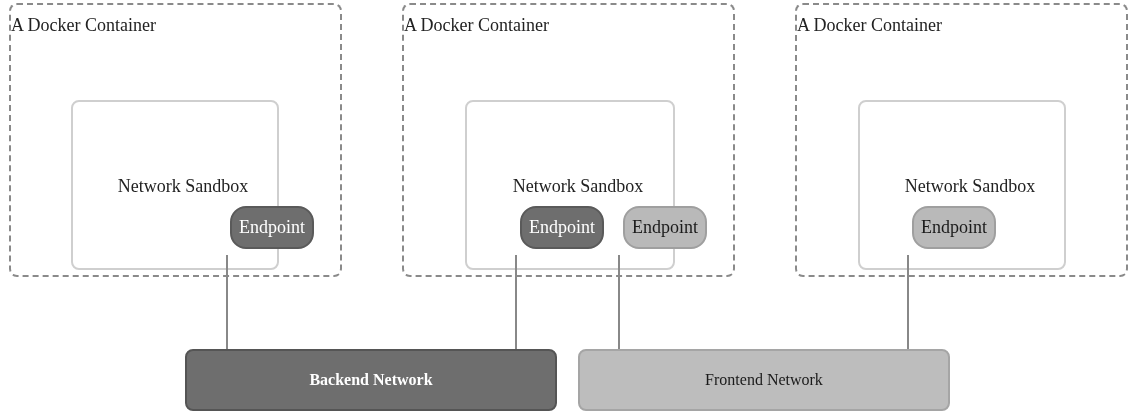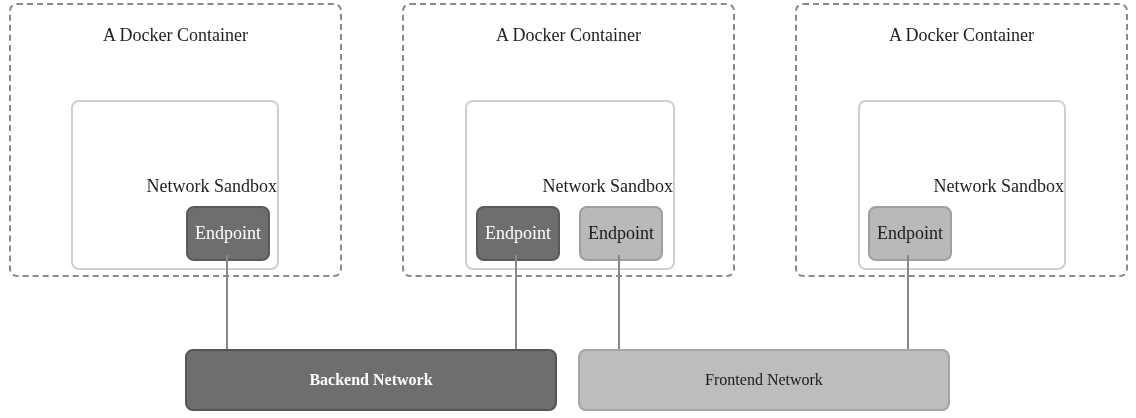--- a/index.html
+++ b/index.html
@@ -1,23 +1,23 @@
 <!DOCTYPE html>
 <html><head>
 <meta charset="utf-8">
 <style>
   html, body { margin:0; padding:0; background:#ffffff; }
   body { width:1136px; height:418px; position:relative; overflow:hidden;
          font-family:"Liberation Serif","DejaVu Serif",serif; }
   .container { position:absolute; border:2px dashed #8a8a8a; border-radius:8px; box-sizing:border-box; }
-  .container-title { position:absolute; left:0; right:0; top:20px; text-align:center; font-size:18px; color:#222; }
+  .container-title { position:absolute; left:0; right:0; top:10px; font-size:18px; color:#222; }
   .sandbox { position:absolute; border:2px solid #cfcfcf; border-radius:8px; box-sizing:border-box; background:#fff; }
-  .sandbox-title { position:absolute; left:16px; right:0; text-align:right; font-size:18px; color:#222; }
-  .endpoint { position:absolute; width:84px; height:55px; border-radius:8px; box-sizing:border-box;
-              display:flex; align-items:center; justify-content:center; font-size:18px; }
+  .sandbox-title { position:absolute; left:16px; right:0; text-align:center; font-size:18px; color:#222; }
+  .endpoint { position:absolute; width:84px; height:43px; border-radius:16px; box-sizing:border-box;
+              display:flex; align-items:center; justify-content:center; font-size:18px;margin-left:44px; }
   .ep-dark { background:#6e6e6e; border:2px solid #5a5a5a; color:#fff; }
   .ep-light { background:#b9b9b9; border:2px solid #9f9f9f; color:#1a1a1a; }
   .line { position:absolute; width:2px; background:#888; }
   .network { position:absolute; height:62px; border-radius:8px; box-sizing:border-box;
              display:flex; align-items:center; justify-content:center; font-size:16px; }
   .net-dark { background:#6e6e6e; border:2px solid #555; color:#fff; font-weight:bold; }
   .net-light { background:#bdbdbd; border:2px solid #a5a5a5; color:#1a1a1a; }
 </style>
 </head>
 <body>

